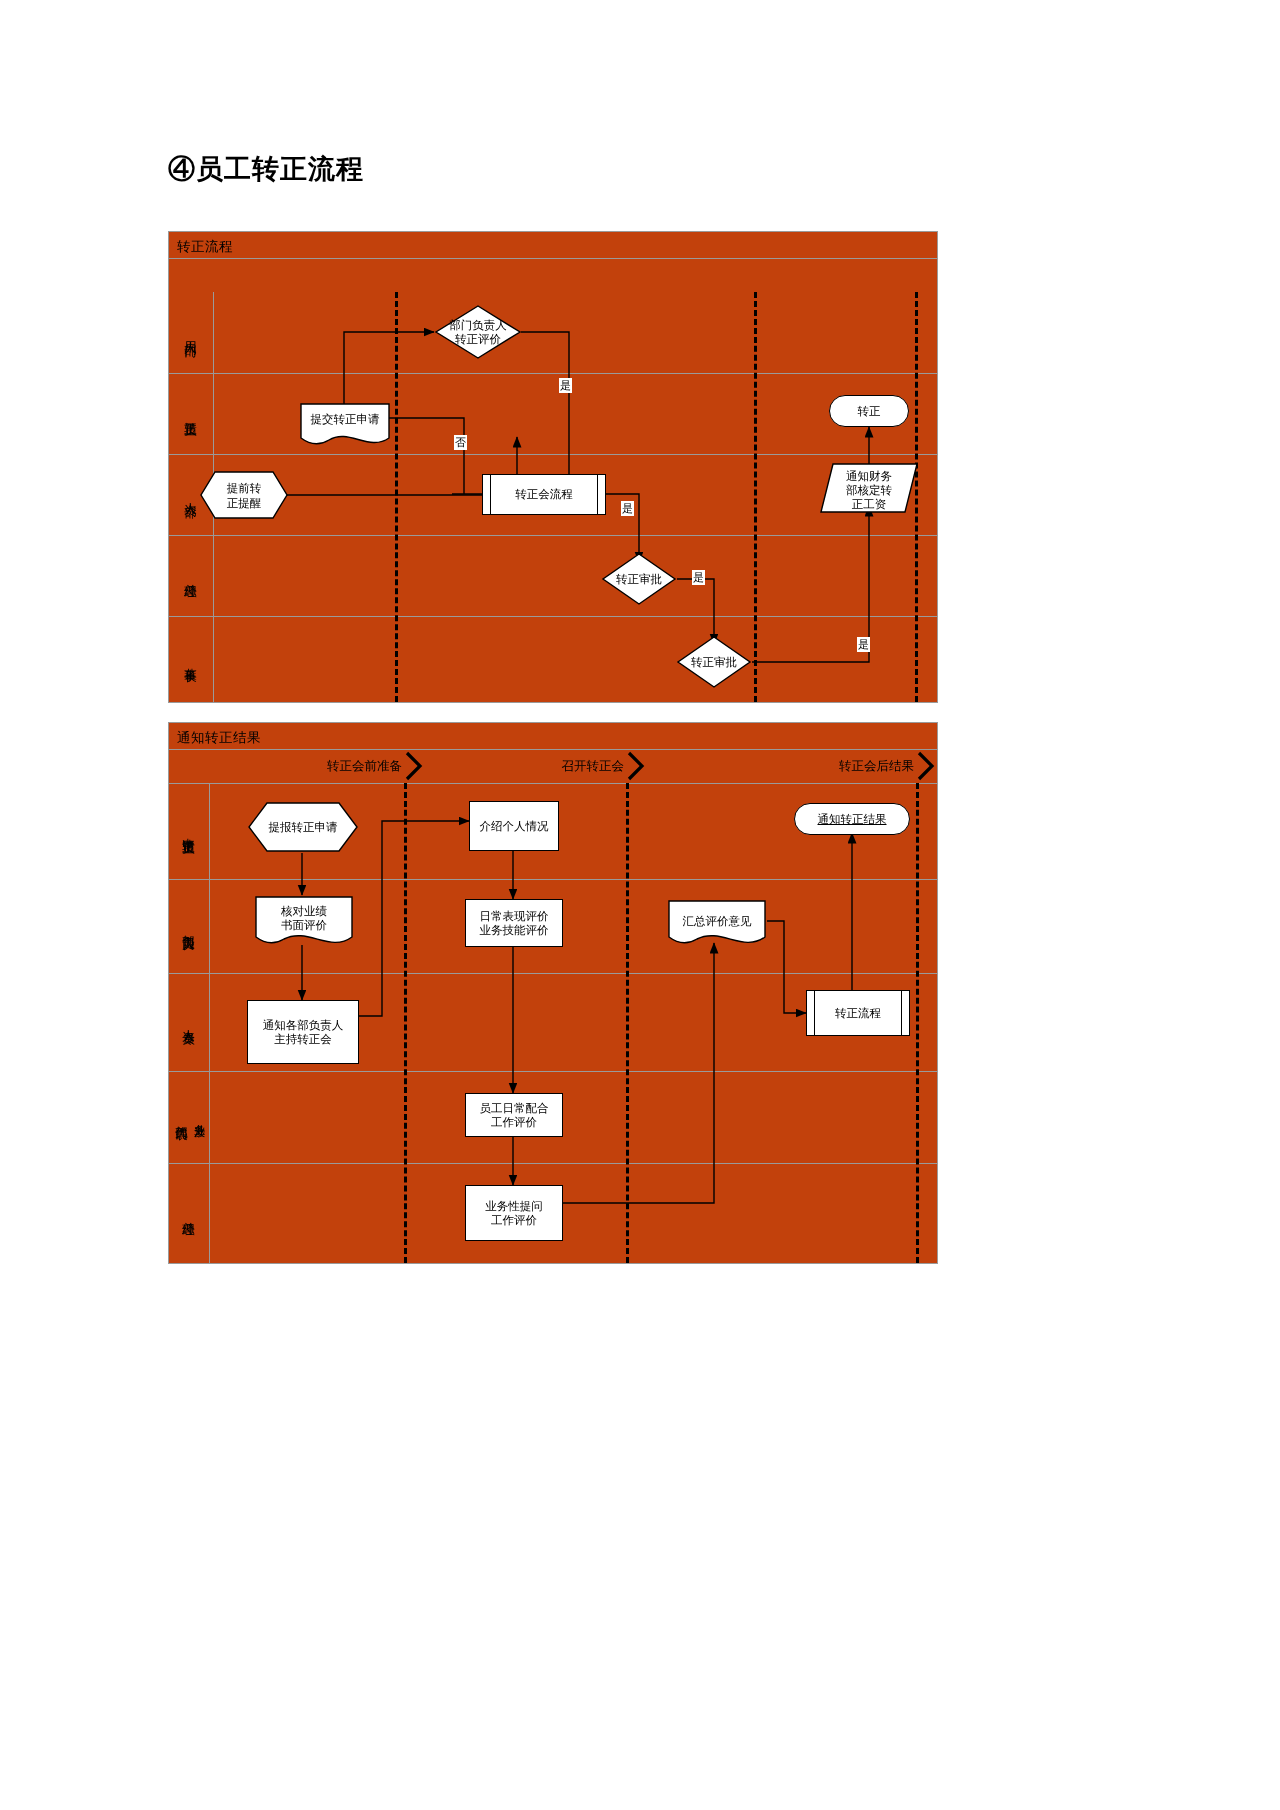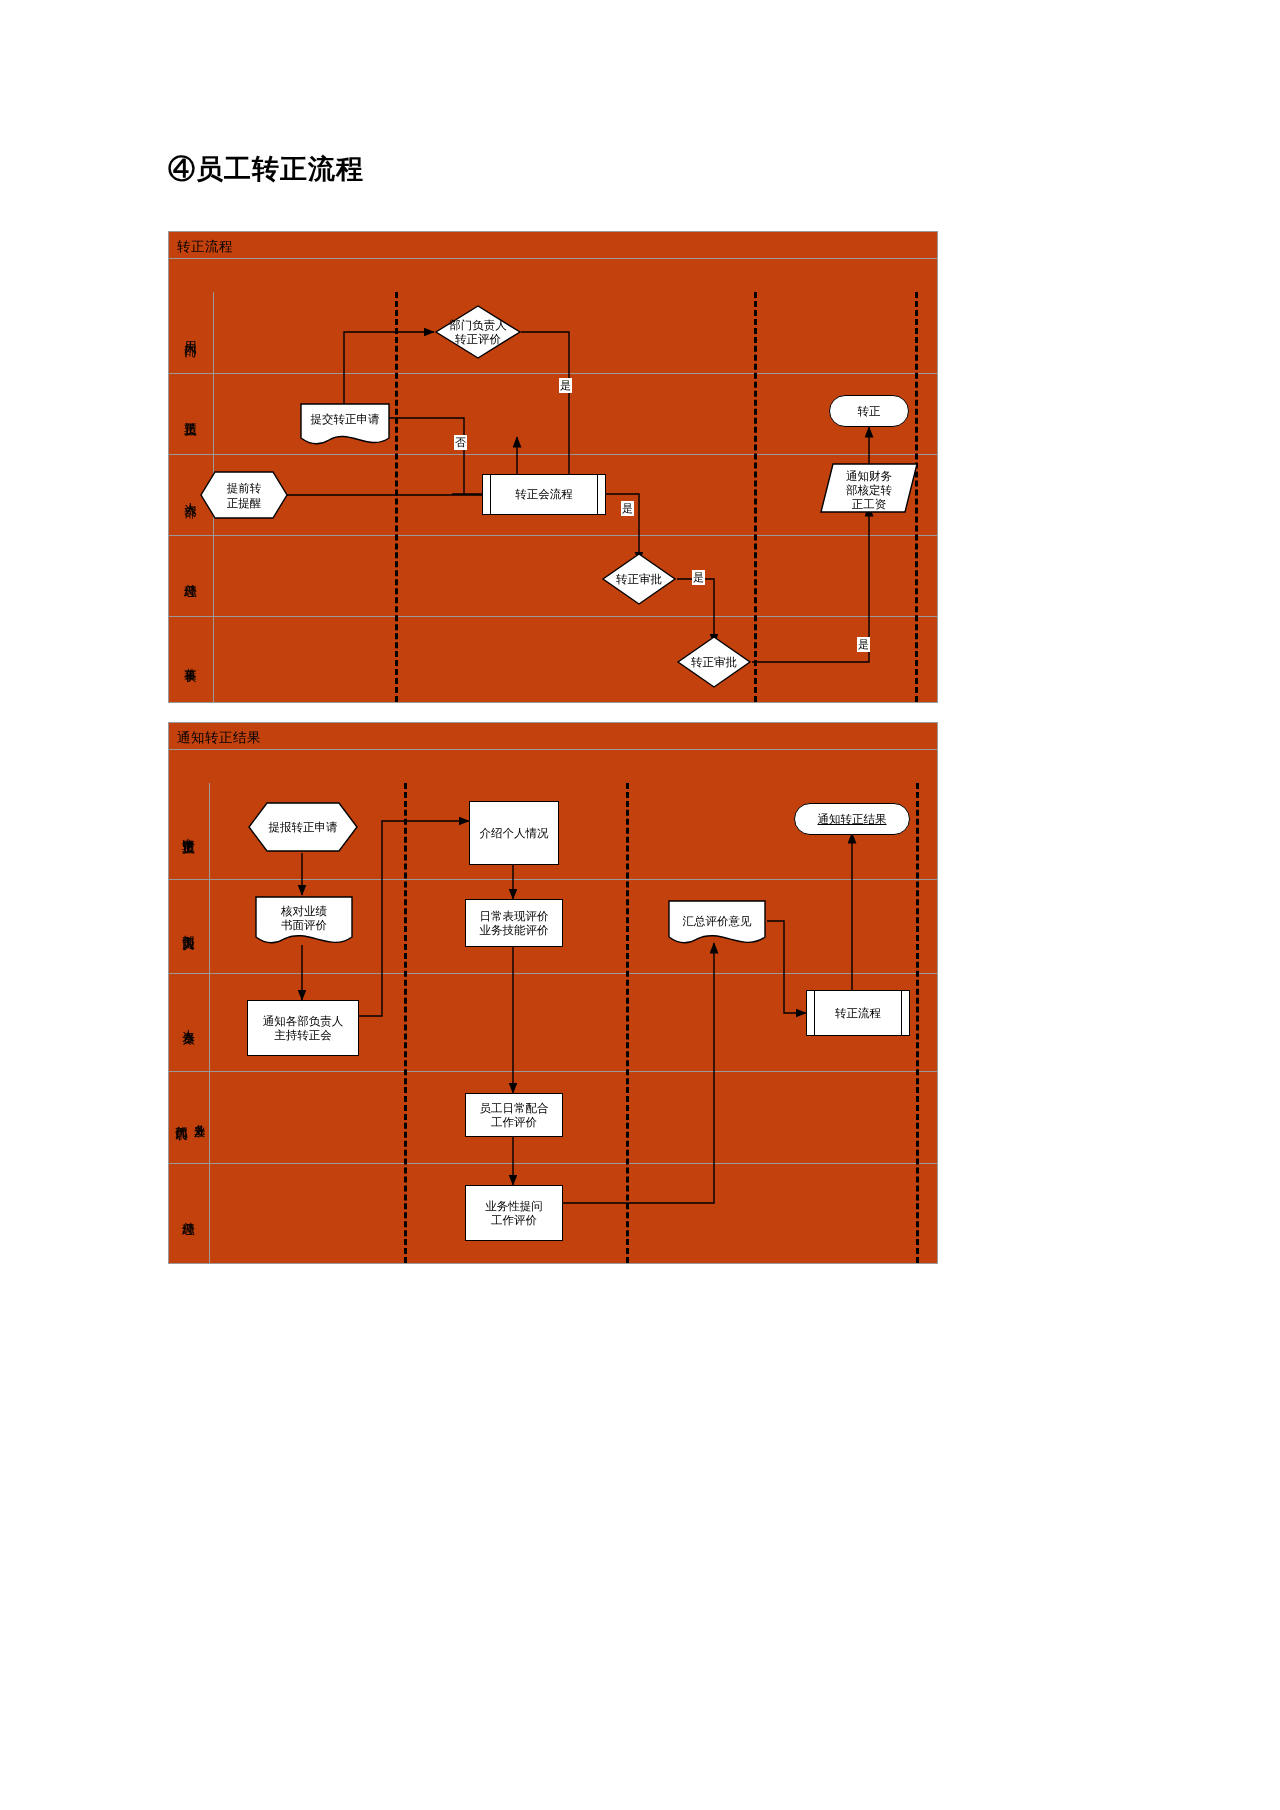--- a/index.html
+++ b/index.html
@@ -181,20 +181,36 @@
     <div class="edge-label" style="left:452px;top:269px;">是</div>
     <div class="edge-label" style="left:523px;top:338px;">是</div>
     <div class="edge-label" style="left:688px;top:405px;">是</div>
   </div>
 
   <div class="chart" style="left:168px;top:722px;width:768px;height:540px;">
 
     <div class="chart-titlebar"></div>
     <div class="chart-title">通知转正结果</div>
 
+    <div class="phasebar" style="top:26px;">
+      <div class="phase-label" style="left:233px;top:9px;">转正会前准备</div>
+      <svg class="phase-chevron" style="left:235px;top:0;" viewBox="0 0 20 34">
+          <polyline points="3,4 16,17 3,30" fill="none" stroke="#000" stroke-width="3.2"></polyline>
+        </svg>
+
+      <div class="phase-label" style="left:455px;top:9px;">召开转正会</div>
+      <svg class="phase-chevron" style="left:457px;top:0;" viewBox="0 0 20 34">
+          <polyline points="3,4 16,17 3,30" fill="none" stroke="#000" stroke-width="3.2"></polyline>
+        </svg>
+
+      <div class="phase-label" style="left:745px;top:9px;">转正会后结果</div>
+      <svg class="phase-chevron" style="left:747px;top:0;" viewBox="0 0 20 34">
+          <polyline points="3,4 16,17 3,30" fill="none" stroke="#000" stroke-width="3.2"></polyline>
+        </svg>
+    </div>
 
     <div class="lane-head-line" style="left:40px;top:60px;bottom:0;"></div>
 
     <div class="lane-sep" style="top:156px;"></div>
     <div class="lane-sep" style="top:250px;"></div>
     <div class="lane-sep" style="top:348px;"></div>
     <div class="lane-sep" style="top:440px;"></div>
 
     <div class="lane-label" style="left:0;top:60px;width:40px;height:96px;">申请转正员工</div>
     <div class="lane-label" style="left:0;top:156px;width:40px;height:94px;">部门负责人</div>
@@ -233,21 +249,21 @@
 
         <path d="M683,272 L683,110" marker-end="url(#ah2)"></path>
       </g>
     </svg>
 
     <svg class="shape-svg" style="left:78px;top:78px;width:112px;height:52px;" viewBox="0 0 112 52">
       <polygon points="20,2 92,2 110,26 92,50 20,50 2,26" fill="#fff" stroke="#000" stroke-width="1.4"></polygon>
       <text x="56" y="30">提报转正申请</text>
     </svg>
 
-    <div class="node n-rect" style="left:300px;top:78px;width:90px;height:64px;position:absolute;">
+    <div class="node n-rect" style="left:300px;top:78px;width:90px;height:50px;position:absolute;">
       <span>介绍个人情况</span>
     </div>
 
     <div class="node n-term" style="left:625px;top:80px;width:116px;height:32px;position:absolute;text-decoration:underline;">
       <span>通知转正结果</span>
     </div>
 
     <svg class="shape-svg" style="left:85px;top:172px;width:100px;height:56px;" viewBox="0 0 100 56">
       <path d="M2,2 L98,2 L98,42 C76,58 54,32 30,44 C20,50 10,48 2,42 Z" fill="#fff" stroke="#000" stroke-width="1.4"></path>
       <text x="50" y="20">核对业绩</text>
@@ -257,21 +273,21 @@
     <div class="node n-rect" style="left:296px;top:176px;width:98px;height:48px;position:absolute;">
       <span>日常表现评价
 业务技能评价</span>
     </div>
 
     <svg class="shape-svg" style="left:498px;top:176px;width:100px;height:52px;" viewBox="0 0 100 52">
       <path d="M2,2 L98,2 L98,38 C76,54 54,28 30,40 C20,46 10,44 2,38 Z" fill="#fff" stroke="#000" stroke-width="1.4"></path>
       <text x="50" y="26">汇总评价意见</text>
     </svg>
 
-    <div class="node n-rect" style="left:78px;top:277px;width:112px;height:56px;position:absolute;">
+    <div class="node n-rect" style="left:78px;top:277px;width:112px;height:64px;position:absolute;">
       <span>通知各部负责人
 主持转正会</span>
     </div>
 
     <div class="node n-sub" style="left:637px;top:267px;width:104px;height:46px;position:absolute;">
       <span>转正流程</span>
     </div>
 
     <div class="node n-rect" style="left:296px;top:370px;width:98px;height:44px;position:absolute;">
       <span>员工日常配合

